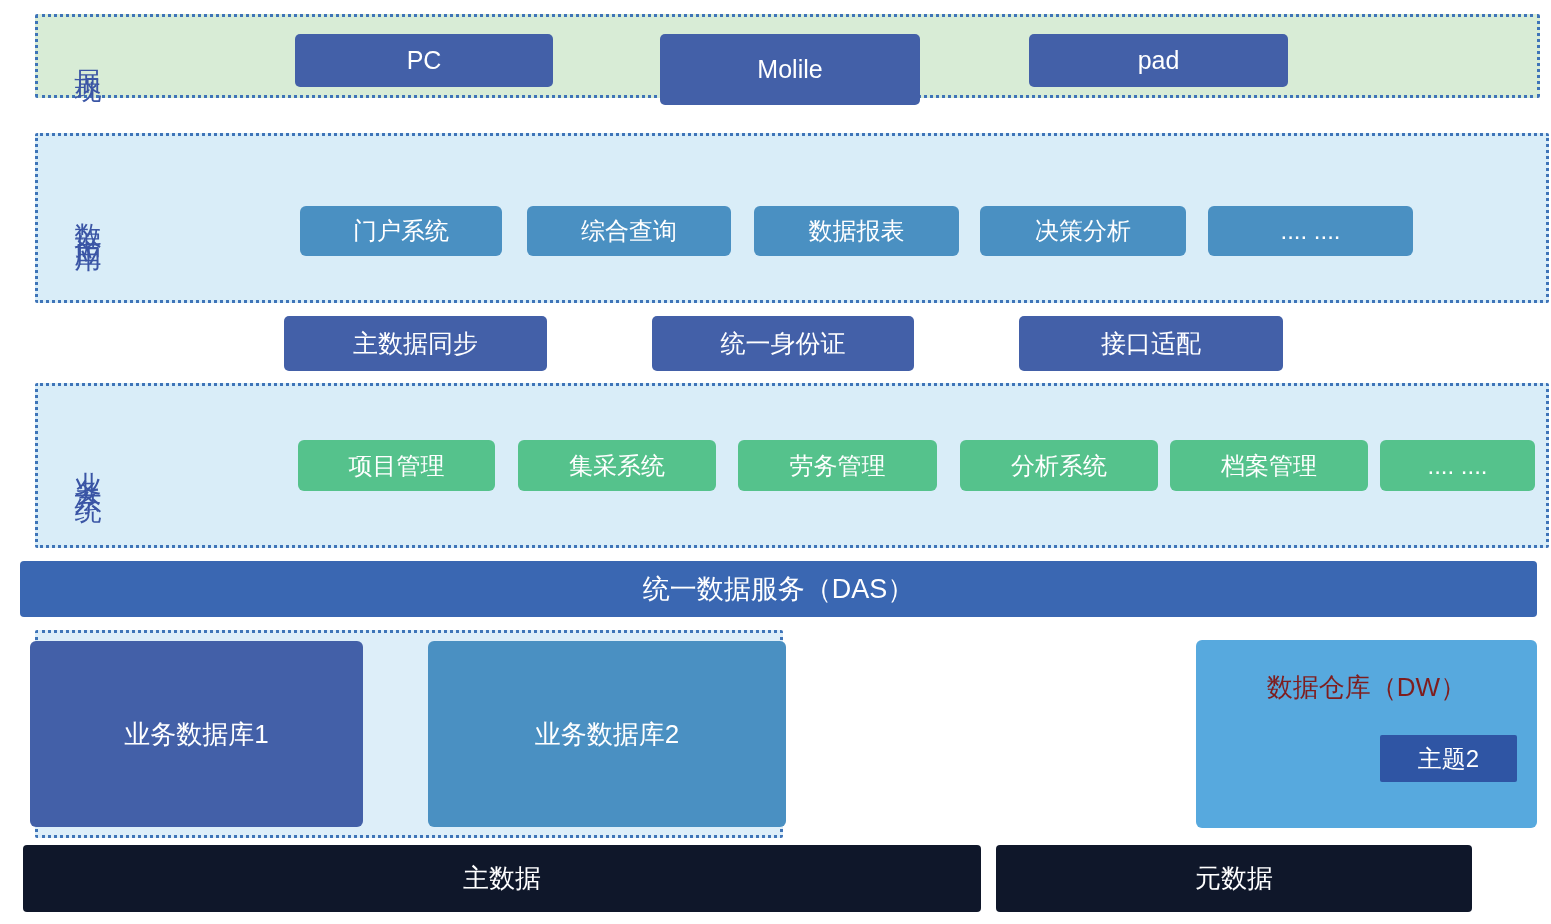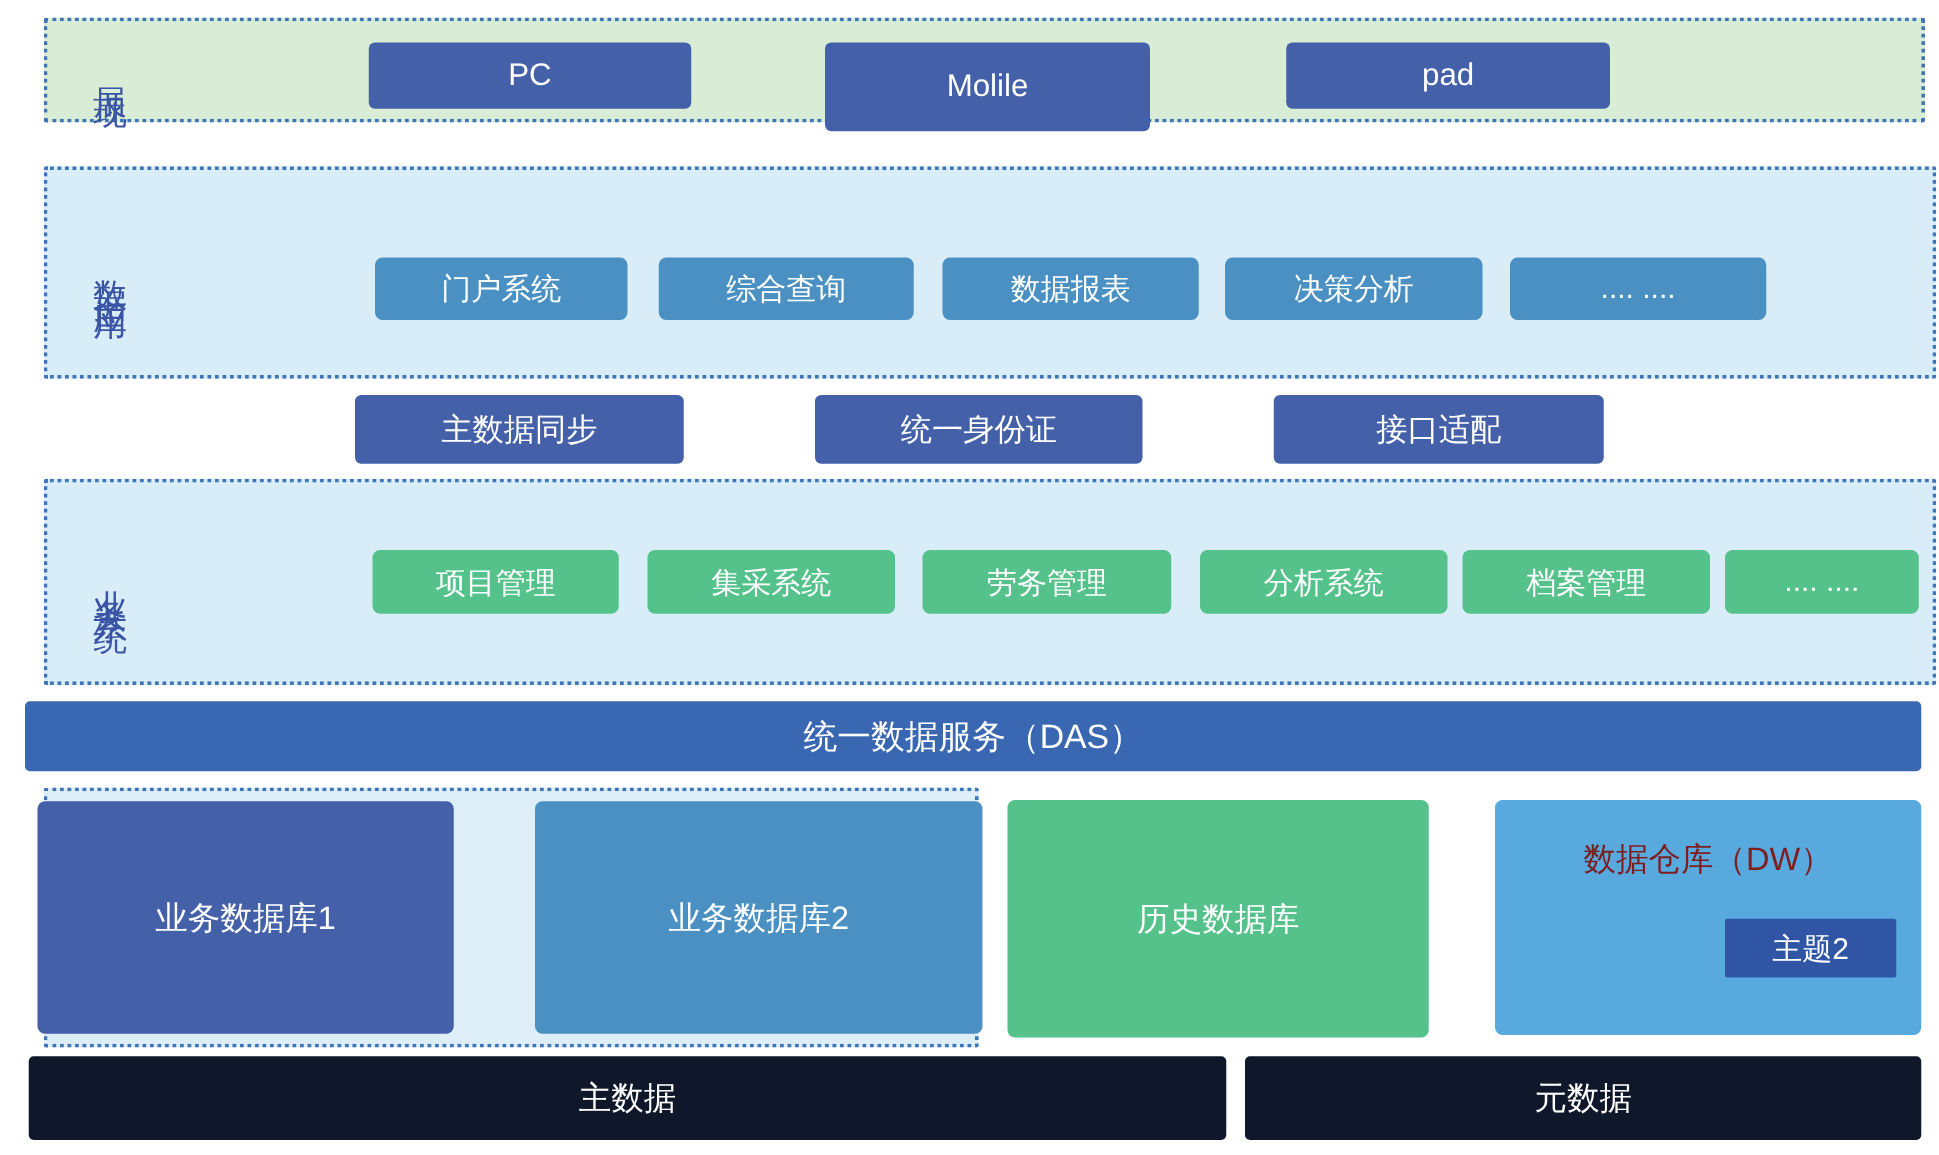--- a/index.html
+++ b/index.html
@@ -65,23 +65,22 @@
     <div class="node btn-green" style="left:922px;top:54px;width:198px;height:51px;">分析系统</div>
     <div class="node btn-green" style="left:1132px;top:54px;width:198px;height:51px;">档案管理</div>
     <div class="node btn-green" style="left:1342px;top:54px;width:155px;height:51px;">.... ....</div>
   </div>
 
   <div class="node bar-das" style="left:20px;top:561px;width:1517px;height:56px;">统一数据服务（DAS）</div>
 
   <div class="dotted-box bg-blue-lighter" style="left:23px;top:630px;width:748px;height:208px;"></div>
   <div class="node card-dark" style="left:30px;top:641px;width:333px;height:186px;">业务数据库1</div>
   <div class="node card-med" style="left:416px;top:641px;width:358px;height:186px;margin-left:12px;">业务数据库2</div>
-  <div class="node card-green" style="left:806px;top:640px;width:337px;height:190px;">历史数据库</div>
 
   <div class="node card-sky" style="left:1196px;top:640px;width:341px;height:188px;">
     <div class="wh-title">数据仓库（DW）</div>
     <div class="node topic-btn" style="left:184px;top:95px;width:137px;height:47px;">主题2</div>
   </div>
 
   <div class="node bar-sky" style="left:23px;top:845px;width:958px;height:67px;">主数据</div>
-  <div class="node bar-sky" style="left:996px;top:845px;width:541px;height:67px;">元数据</div>
+  <div class="node bar-sky" style="left:996px;top:845px;width:476px;height:67px;">元数据</div>
 
 </div>
 
 </body></html>

